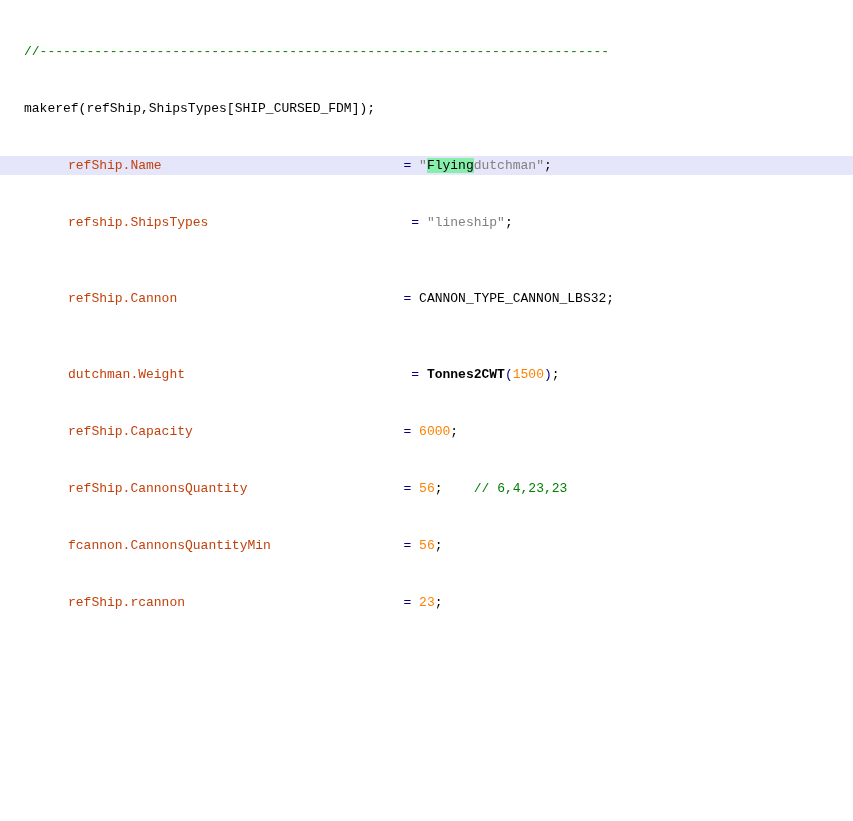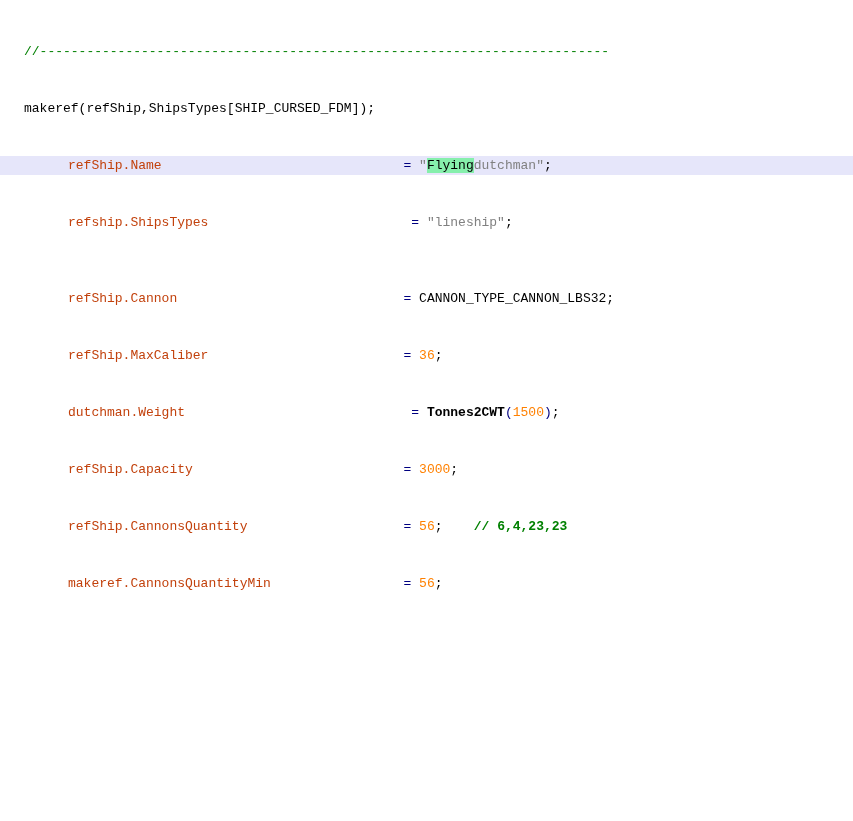--- a/index.html
+++ b/index.html
@@ -22,51 +22,51 @@
   .highlight { background: #e6e6fa; }
   .selbox { background: #86efac; color: #000; }
   .kw    { color: #c2410c; margin-left: 44px; }          
   .call  { color: #000000; }          
   .punct { color: #000000; }          
   .str   { color: #808080; }          
   .num   { color: #ff8000; }          
   .const { color: #000000; }          
   .func  { color: #000000; font-weight: bold; margin-top: 12px; } 
   .paren { color: #000080; }          
-  .cmt   { color: #008000; font-weight: bold; }          
+  .cmt   { color: #008000; }          
   .topcmt{ color: #008000; }          
   .eq    { color: #000080; }
   .semi  { color: #000000; }
 </style>
 </head>
 <body>
 
 <div class="code">
 
 <div class="line"><span class="topcmt">//-------------------------------------------------------------------------</span></div>
 
 <div class="line"><span class="call">makeref</span><span class="punct">(refShip,ShipsTypes[</span><span class="const">SHIP_CURSED_FDM</span><span class="punct">]);</span></div>
 
 <div class="line highlight"><span class="kw">refShip.Name</span>                               <span class="eq">=</span> <span class="str">"</span><span class="selbox">Flying</span><span class="str">dutchman</span><span class="str">"</span><span class="semi">;</span></div>
 
 <div class="line"><span class="kw">refship.ShipsTypes</span>                          <span class="eq">=</span> <span class="str">"lineship"</span><span class="semi">;</span></div>
 
 
 <div class="line"><span class="kw">refShip.Cannon</span>                             <span class="eq">=</span> <span class="const">CANNON_TYPE_CANNON_LBS32</span><span class="semi">;</span></div>
 
-<div class="line"><span class="kw">refShip.MaxCaliber</span>                         <span class="eq">=</span> <span class="num">36</span><span class="semi">;</span></div>
 
 <div class="line"><span class="kw">dutchman.Weight</span>                             <span class="eq">=</span> <span class="func">Tonnes2CWT</span><span class="paren">(</span><span class="num">1500</span><span class="paren">)</span><span class="semi">;</span></div>
 
-<div class="line"><span class="kw">refShip.Capacity</span>                           <span class="eq">=</span> <span class="num">3000</span><span class="semi">;</span></div>
+<div class="line"><span class="kw">refShip.Capacity</span>                           <span class="eq">=</span> <span class="num">6000</span><span class="semi">;</span></div>
 
 <div class="line"><span class="kw">refShip.CannonsQuantity</span>                    <span class="eq">=</span> <span class="num">56</span><span class="semi">;</span>    <span class="cmt">// 6,4,23,23</span></div>
 
-<div class="line"><span class="kw">makeref.CannonsQuantityMin</span>                 <span class="eq">=</span> <span class="num">56</span><span class="semi">;</span></div>
+<div class="line"><span class="kw">fcannon.CannonsQuantityMin</span>                 <span class="eq">=</span> <span class="num">56</span><span class="semi">;</span></div>
 
+<div class="line"><span class="kw">refShip.rcannon</span>                            <span class="eq">=</span> <span class="num">23</span><span class="semi">;</span></div>
 
 
 
 
 
 
 
 
 
 

